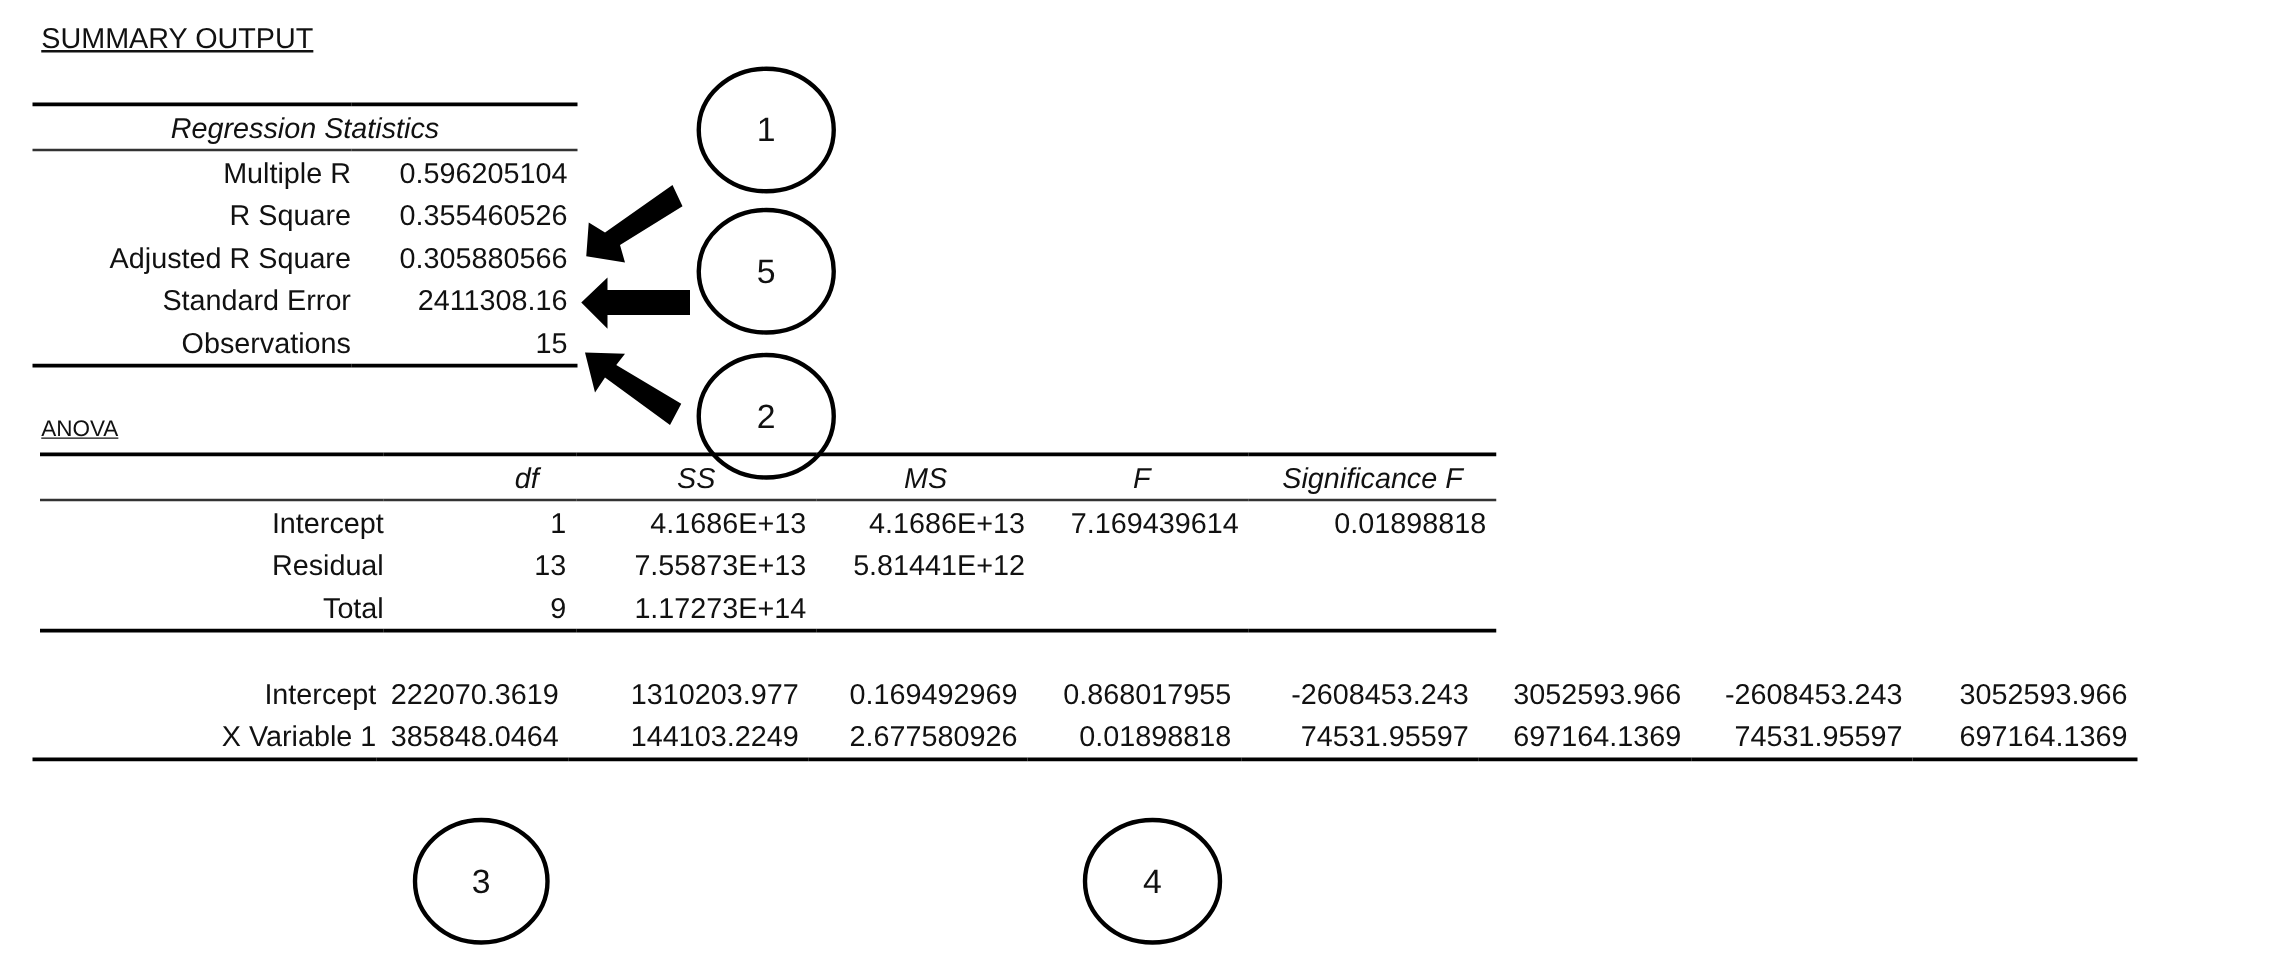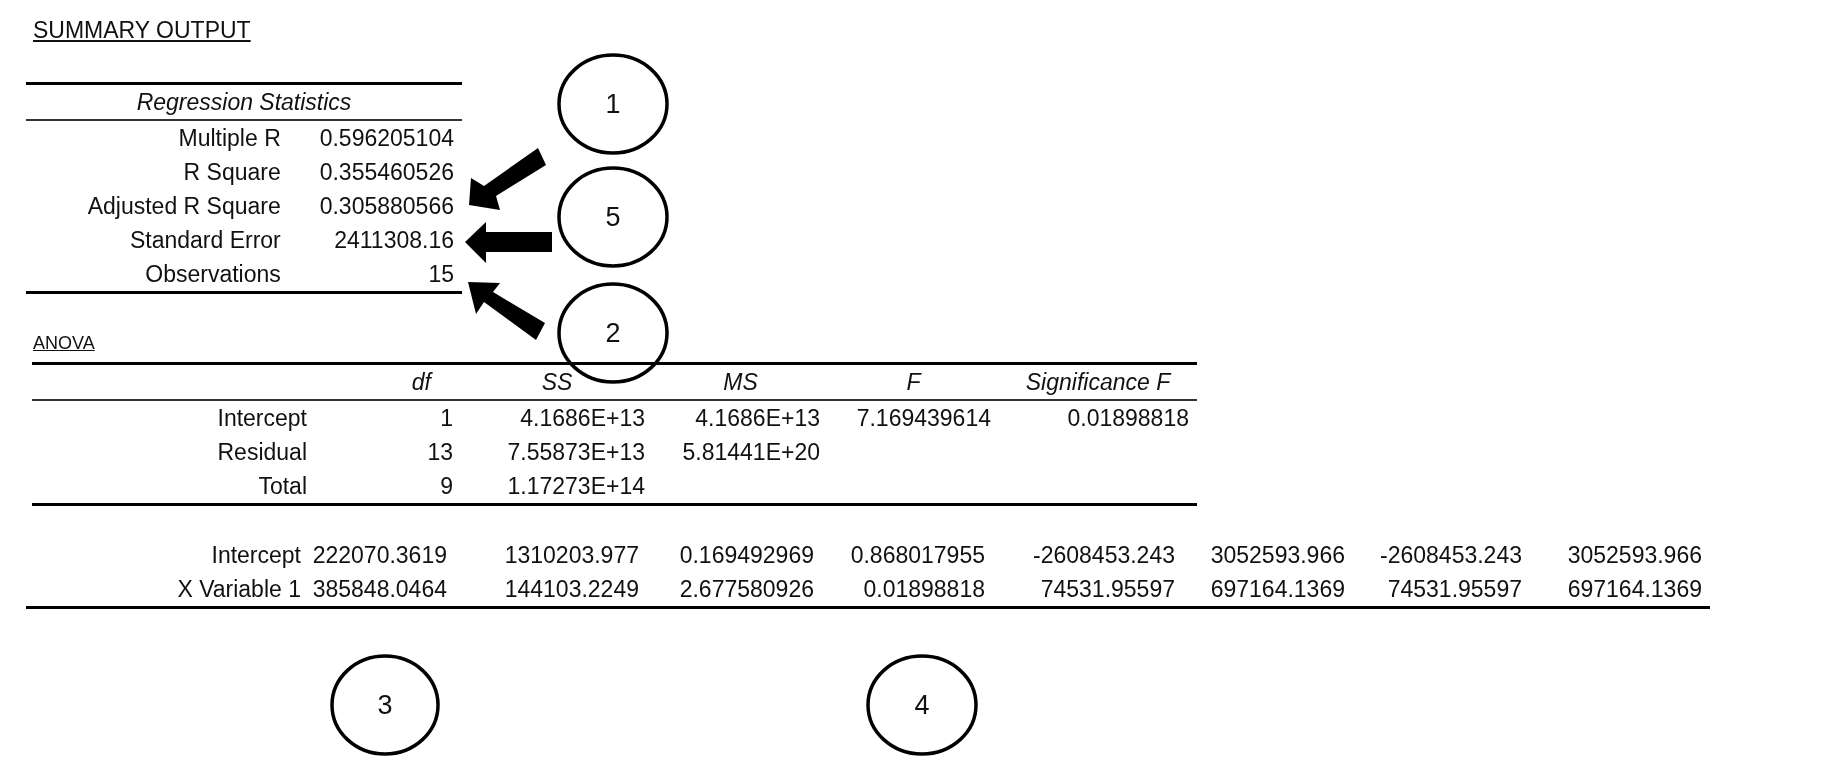--- a/index.html
+++ b/index.html
@@ -85,21 +85,21 @@
     <td class="r">1</td>
     <td class="r">4.1686E+13</td>
     <td class="r">4.1686E+13</td>
     <td class="r">7.169439614</td>
     <td class="r">0.01898818</td>
   </tr>
   <tr>
     <td class="l">Residual</td>
     <td class="r">13</td>
     <td class="r">7.55873E+13</td>
-    <td class="r">5.81441E+20</td>
+    <td class="r">5.81441E+12</td>
     <td class="r"></td>
     <td class="r"></td>
   </tr>
   <tr>
     <td class="l bot-thick">Total</td>
     <td class="r bot-thick">9</td>
     <td class="r bot-thick">1.17273E+14</td>
     <td class="r bot-thick"></td>
     <td class="r bot-thick"></td>
     <td class="r bot-thick"></td>

